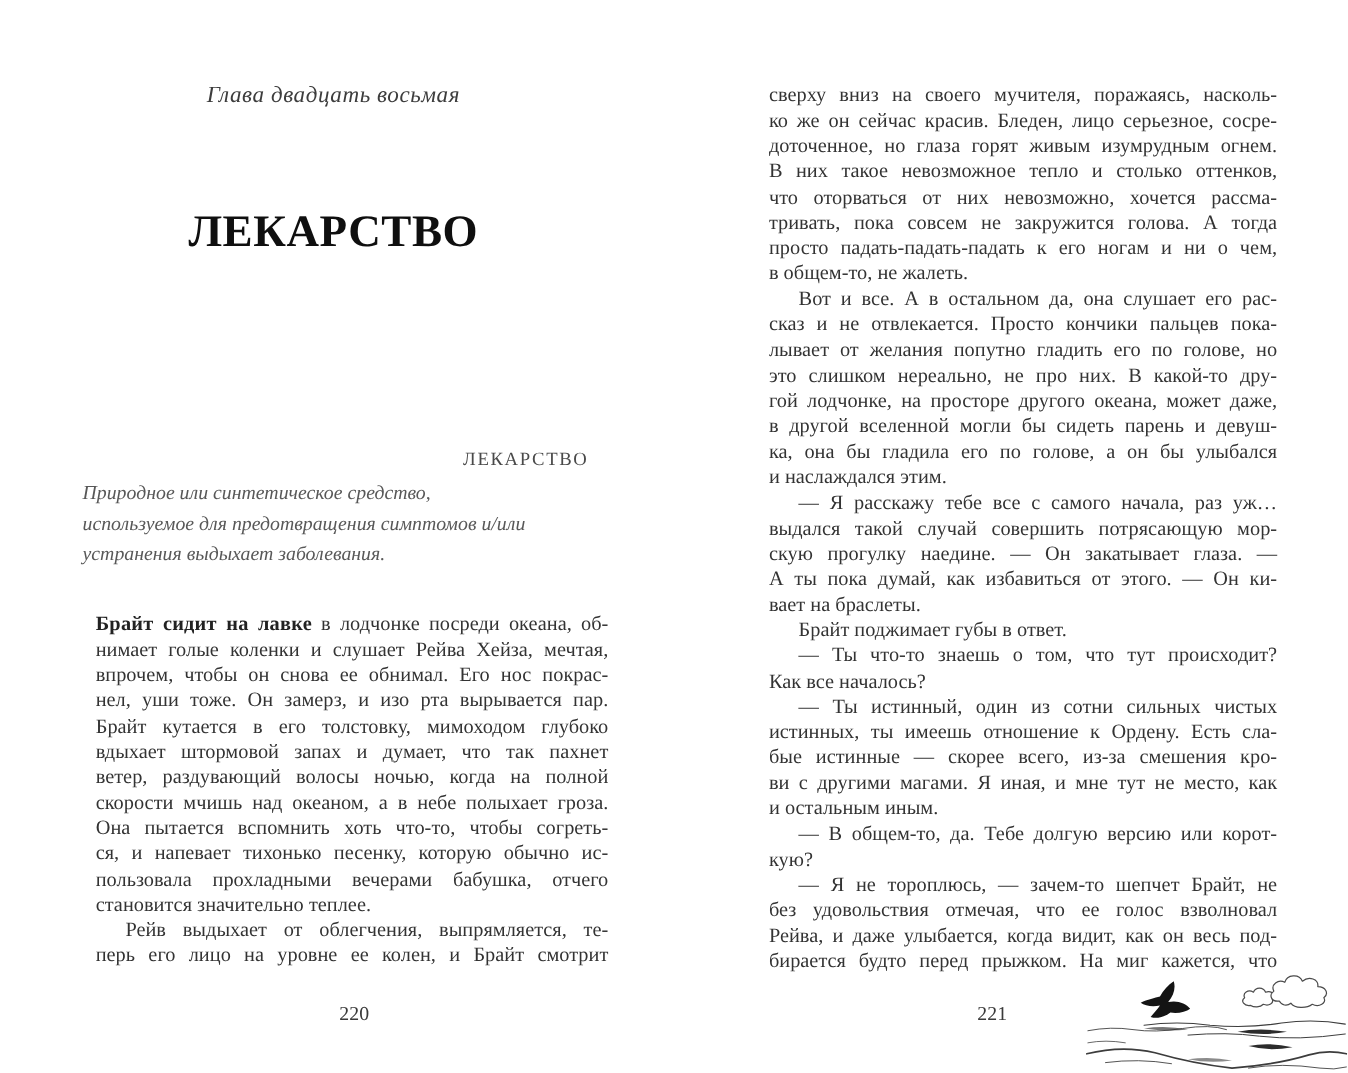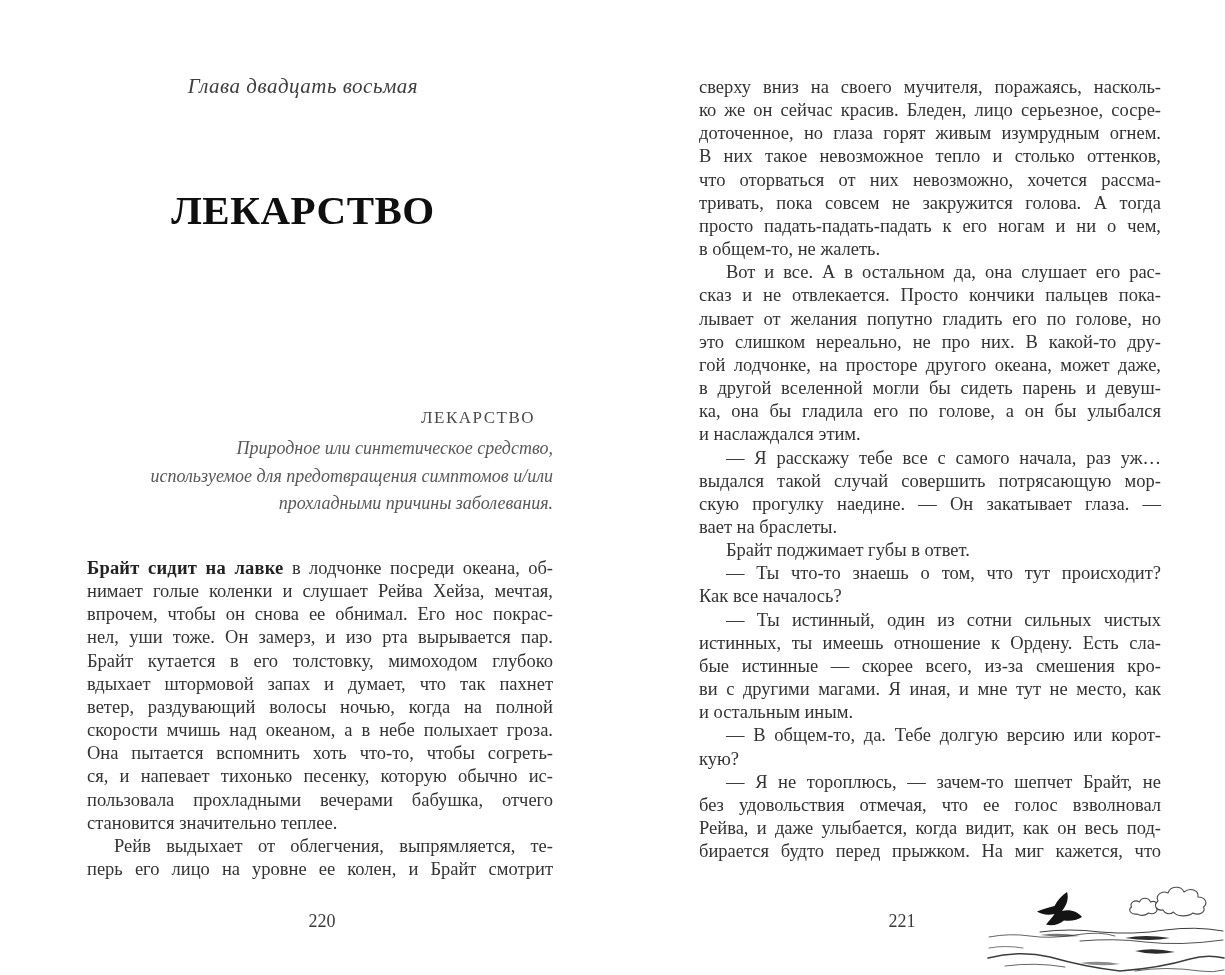--- a/index.html
+++ b/index.html
@@ -26,21 +26,20 @@
     font-size: 41px; font-weight: 700; color: #0f0f0f;
     letter-spacing: 0.5px; line-height: 1;
   }
   .epigraph { position: absolute; top: 408px; left: 0; right: 0; }
   .epi-head {
     text-align: right; padding-right: 18px;
     font-size: 17px; color: #4a4a4a; letter-spacing: 1.5px;
     margin-bottom: 7px;
   }
   .epi-line {
-    text-align: right;
     font-style: italic; font-size: 18px; color: #585858;
     line-height: 27.5px;
   }
 
   .body { position: absolute; left: 12px; right: 0; }
   .page.left  .body { top: 557px; }
   .page.right .body { top: 76px; }
   .line {
     font-size: 18.5px; color: #333;
     line-height: 23.15px;
@@ -64,21 +63,21 @@
 
 <div class="spread">
 
   <section class="page left">
     <div class="chapter">Глава двадцать восьмая</div>
     <h1 class="title">ЛЕКАРСТВО</h1>
     <div class="epigraph">
       <div class="epi-head">ЛЕКАРСТВО</div>
       <div class="epi-line">Природное или синтетическое средство,</div>
       <div class="epi-line">используемое для предотвращения симптомов и/или</div>
-      <div class="epi-line">прохладными причины заболевания.</div>
+      <div class="epi-line">устранения выдыхает заболевания.</div>
     </div>
     <div class="body" id="left-body">
         <div class="line"><strong>Брайт сидит на лавке</strong> в лодчонке посреди океана, об-</div>
         <div class="line">нимает голые коленки и слушает Рейва Хейза, мечтая,</div>
         <div class="line">впрочем, чтобы он снова ее обнимал. Его нос покрас-</div>
         <div class="line">нел, уши тоже. Он замерз, и изо рта вырывается пар.</div>
         <div class="line">Брайт кутается в его толстовку, мимоходом глубоко</div>
         <div class="line">вдыхает штормовой запах и думает, что так пахнет</div>
         <div class="line">ветер, раздувающий волосы ночью, когда на полной</div>
         <div class="line">скорости мчишь над океаном, а в небе полыхает гроза.</div>
@@ -106,20 +105,21 @@
         <div class="line">сказ и не отвлекается. Просто кончики пальцев пока-</div>
         <div class="line">лывает от желания попутно гладить его по голове, но</div>
         <div class="line">это слишком нереально, не про них. В какой-то дру-</div>
         <div class="line">гой лодчонке, на просторе другого океана, может даже,</div>
         <div class="line">в другой вселенной могли бы сидеть парень и девуш-</div>
         <div class="line">ка, она бы гладила его по голове, а он бы улыбался</div>
         <div class="line end">и наслаждался этим.</div>
         <div class="line ind">— Я расскажу тебе все с самого начала, раз уж…</div>
         <div class="line">выдался такой случай совершить потрясающую мор-</div>
         <div class="line">скую прогулку наедине. — Он закатывает глаза. —</div>
+        <div class="line">А ты пока думай, как избавиться от этого. — Он ки-</div>
         <div class="line end">вает на браслеты.</div>
         <div class="line end ind">Брайт поджимает губы в ответ.</div>
         <div class="line ind">— Ты что-то знаешь о том, что тут происходит?</div>
         <div class="line end">Как все началось?</div>
         <div class="line ind">— Ты истинный, один из сотни сильных чистых</div>
         <div class="line">истинных, ты имеешь отношение к Ордену. Есть сла-</div>
         <div class="line">бые истинные — скорее всего, из-за смешения кро-</div>
         <div class="line">ви с другими магами. Я иная, и мне тут не место, как</div>
         <div class="line end">и остальным иным.</div>
         <div class="line ind">— В общем-то, да. Тебе долгую версию или корот-</div>

